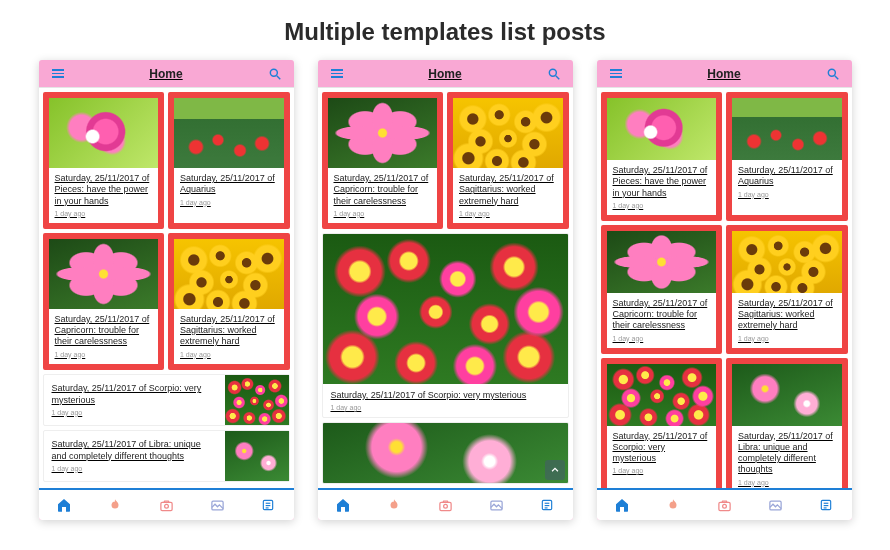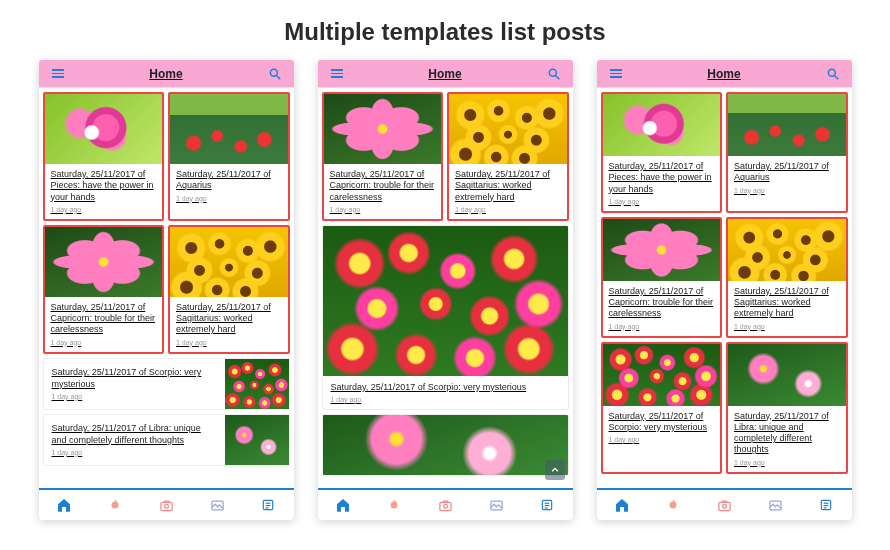--- a/index.html
+++ b/index.html
@@ -16,21 +16,21 @@
     padding: 0 10px; border-bottom: 1px solid #e5e5e5;
   }
   .topbar .title { font-size: 12px; font-weight: 700; color: #222; }
   .icon-btn { width: 18px; height: 18px; display: flex; align-items: center; justify-content: center; cursor: pointer; }
   .hamburger { display: flex; flex-direction: column; gap: 2px; }
   .hamburger span { display: block; width: 12px; height: 1.5px; background: #1e7fd6; }
   .search svg { stroke: #1e7fd6; }
 
   .content { flex: 1; overflow: hidden; background: #fff; padding: 4px; }
   .grid2 { display: flex; gap: 4px; }
-  .card { flex: 1; background: #fff; border: 2px solid #ef4444; border-radius: 2px; overflow: hidden; }
+  .card { flex: 1; background: #fff; border: 6px solid #ef4444; border-radius: 2px; overflow: hidden; }
   .card .txt { padding: 5px 6px 6px; }
   .card .title { font-size: 9px; line-height: 1.25; color: #222; }
   .card .meta { font-size: 7px; color: #999; margin-top: 3px; }
   .thumb { width: 100%; display: block; }
 
   
   .img-orchid { background:#b6e34e; }
   .img-orchid::before{content:"";display:block;width:100%;height:100%;background:
     radial-gradient(circle at 40% 55%, #fff 0 8%, transparent 10%),
     radial-gradient(circle at 52% 48%, #ff5fb0 0 18%, #e23a94 20% 28%, transparent 30%),

